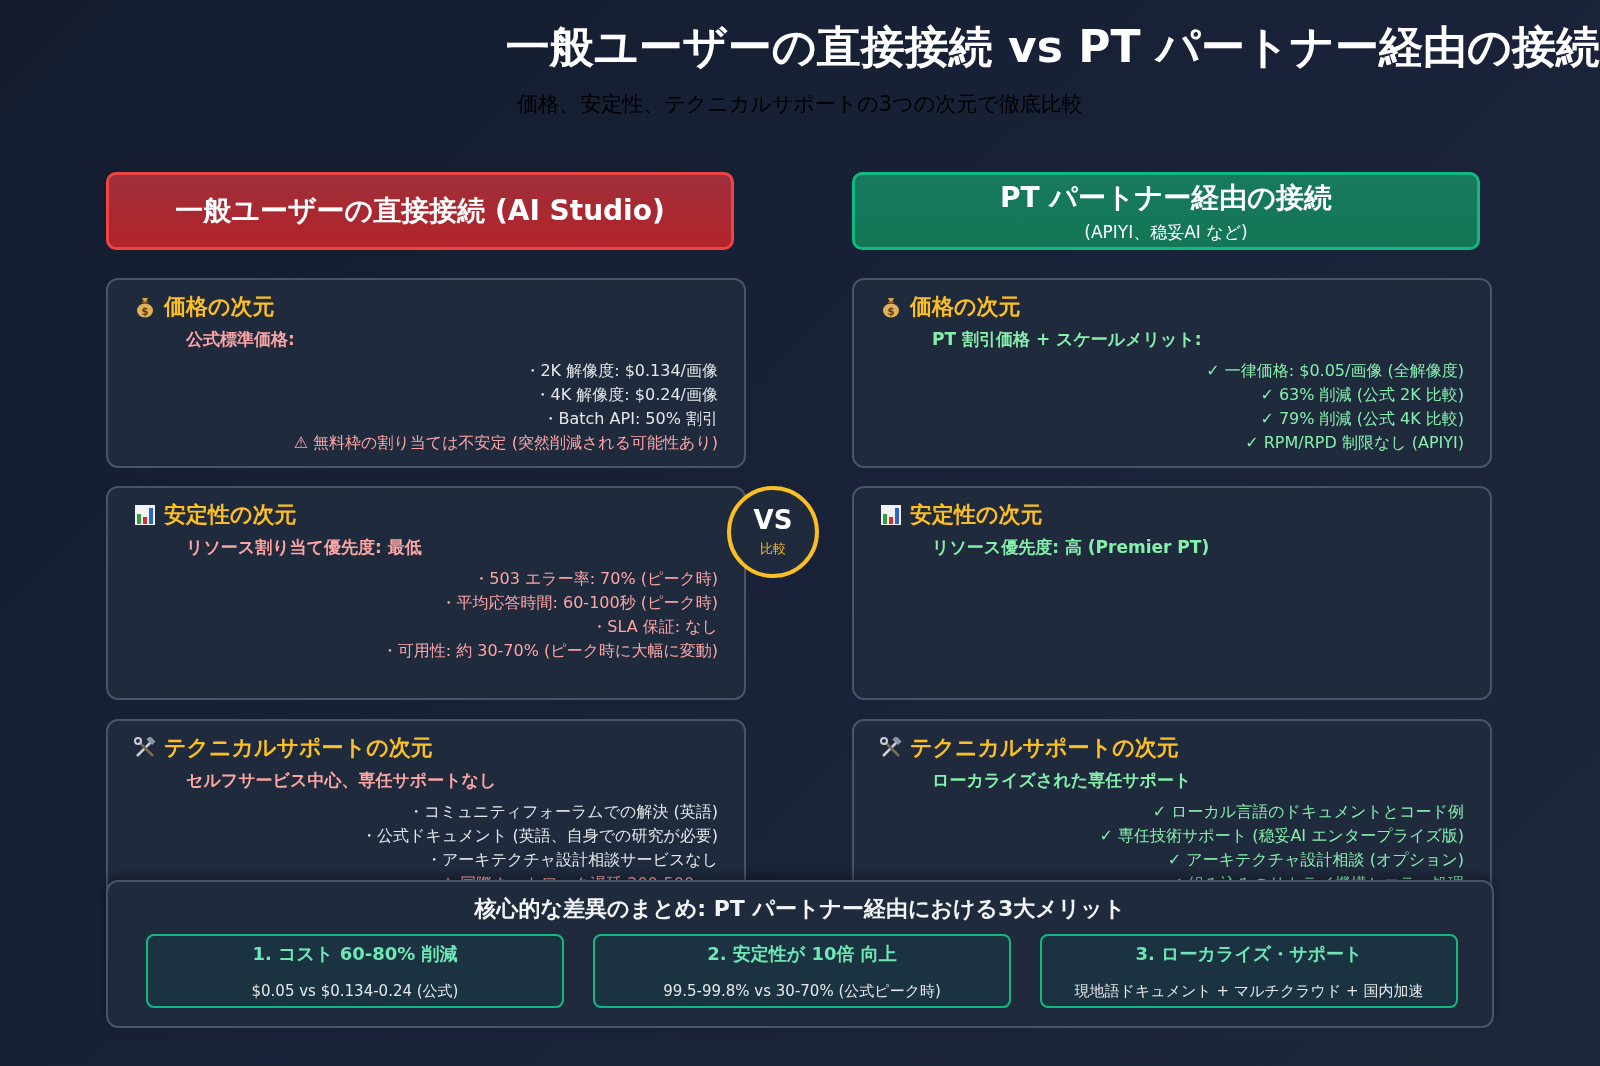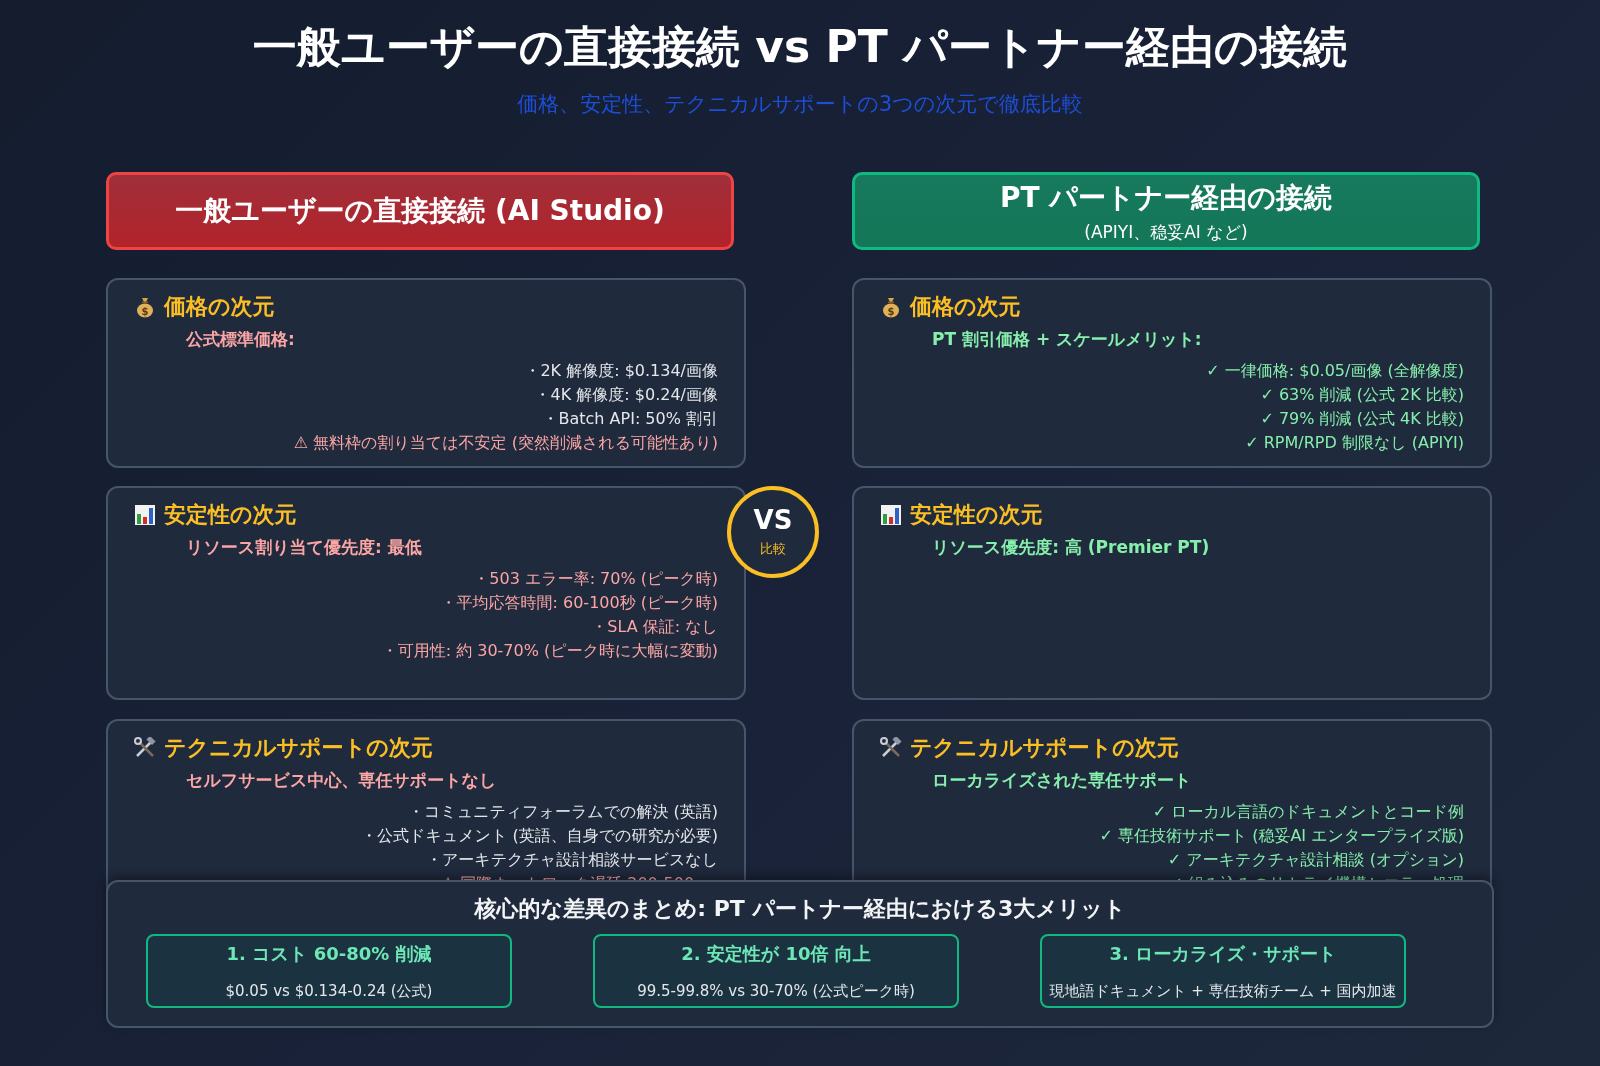--- a/index.html
+++ b/index.html
@@ -4,26 +4,26 @@
 <style>
   html, body { margin: 0; padding: 0; }
   body {
     width: 1600px; height: 1066px; overflow: hidden;
     background: linear-gradient(135deg, #141c2e 0%, #192238 55%, #1e283b 100%);
     font-family: "DejaVu Sans", "Liberation Sans", sans-serif;
     color: #e5e7eb;
     position: relative;
   }
   .title {
-    position: absolute; left: 0; top: 18px; width: 1600px; text-align: center;
+    position: absolute; left: 0; top: 18px; width: 1600px; text-align: right;
     font-size: 44px; font-weight: bold; color: #ffffff; letter-spacing: 0px;
   }
   .subtitle {
     position: absolute; left: 0; top: 90px; width: 1600px; text-align: center;
-    font-size: 21px; color: #1d4ed8;
+    font-size: 21px; color: #000000;
   }
   .col-header {
     position: absolute; top: 172px; width: 628px; height: 78px;
     border-radius: 10px; box-sizing: border-box;
     display: flex; flex-direction: column; justify-content: center; align-items: center;
   }
   .col-header.left {
     left: 106px; background: linear-gradient(180deg, #9f2f3a 0%, #b3232a 100%);
     border: 3px solid #ef4444;
   }
@@ -66,21 +66,21 @@
   .summary {
     position: absolute; left: 106px; top: 880px; width: 1388px; height: 148px;
     box-sizing: border-box; background: #1f2a3d; border: 2px solid #475569; border-radius: 12px;
     box-shadow: 0 -4px 10px rgba(0,0,0,0.35);
   }
   .summary-title {
     position: absolute; left: 0; top: 12px; width: 100%; text-align: center;
     font-size: 22px; font-weight: bold; color: #f3f4f6;
   }
   .merit {
-    position: absolute; top: 52px; width: 366px; height: 74px; box-sizing: border-box;
+    position: absolute; top: 52px; width: 418px; height: 74px; box-sizing: border-box;
     background: #1b3340; border: 2px solid #10b981; border-radius: 8px;
     display: flex; flex-direction: column; align-items: center; justify-content: center;
   }
   .merit .m-title { font-size: 18px; font-weight: bold; color: #6ee7b7; }
   .merit .m-desc { font-size: 15px; color: #e5e7eb; margin-top: 16px; }
 
   .svg-ico { display: block; }
 </style>
 </head>
 <body>
@@ -226,15 +226,15 @@
   <div class="merit" style="left:38px;">
     <div class="m-title">1. コスト 60-80% 削減</div>
     <div class="m-desc">$0.05 vs $0.134-0.24 (公式)</div>
   </div>
   <div class="merit" style="left:485px;">
     <div class="m-title">2. 安定性が 10倍 向上</div>
     <div class="m-desc">99.5-99.8% vs 30-70% (公式ピーク時)</div>
   </div>
   <div class="merit" style="left:932px;">
     <div class="m-title">3. ローカライズ・サポート</div>
-    <div class="m-desc">現地語ドキュメント + 専任技術チーム + 国内加速</div>
+    <div class="m-desc">現地語ドキュメント + マルチクラウド + 国内加速</div>
   </div>
 </div>
 
 </body></html>

